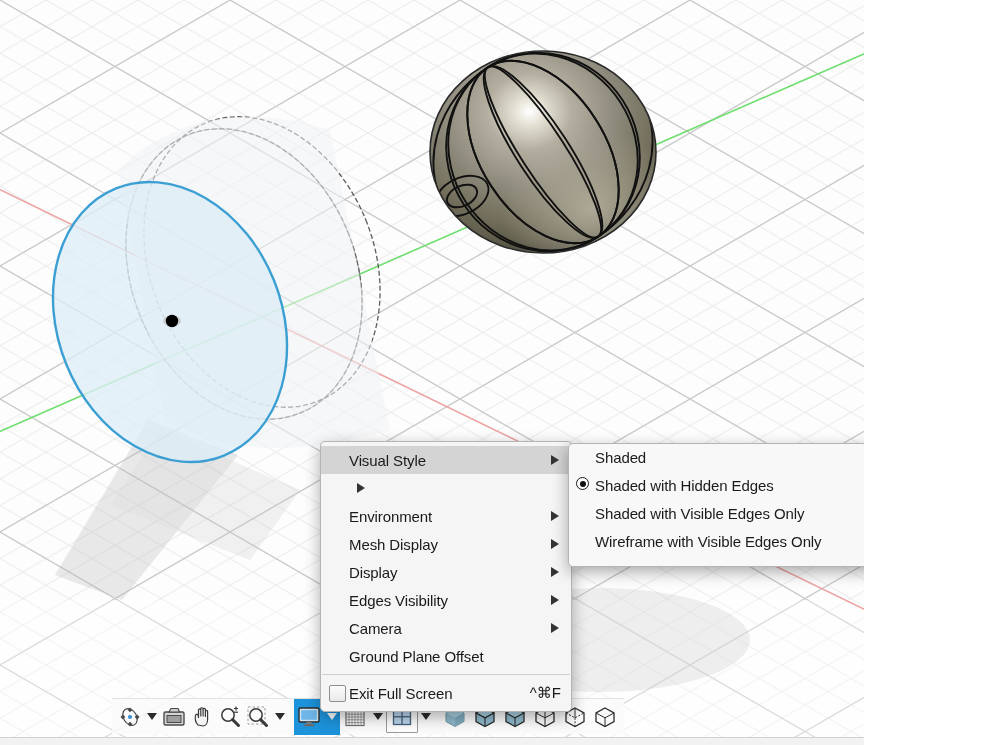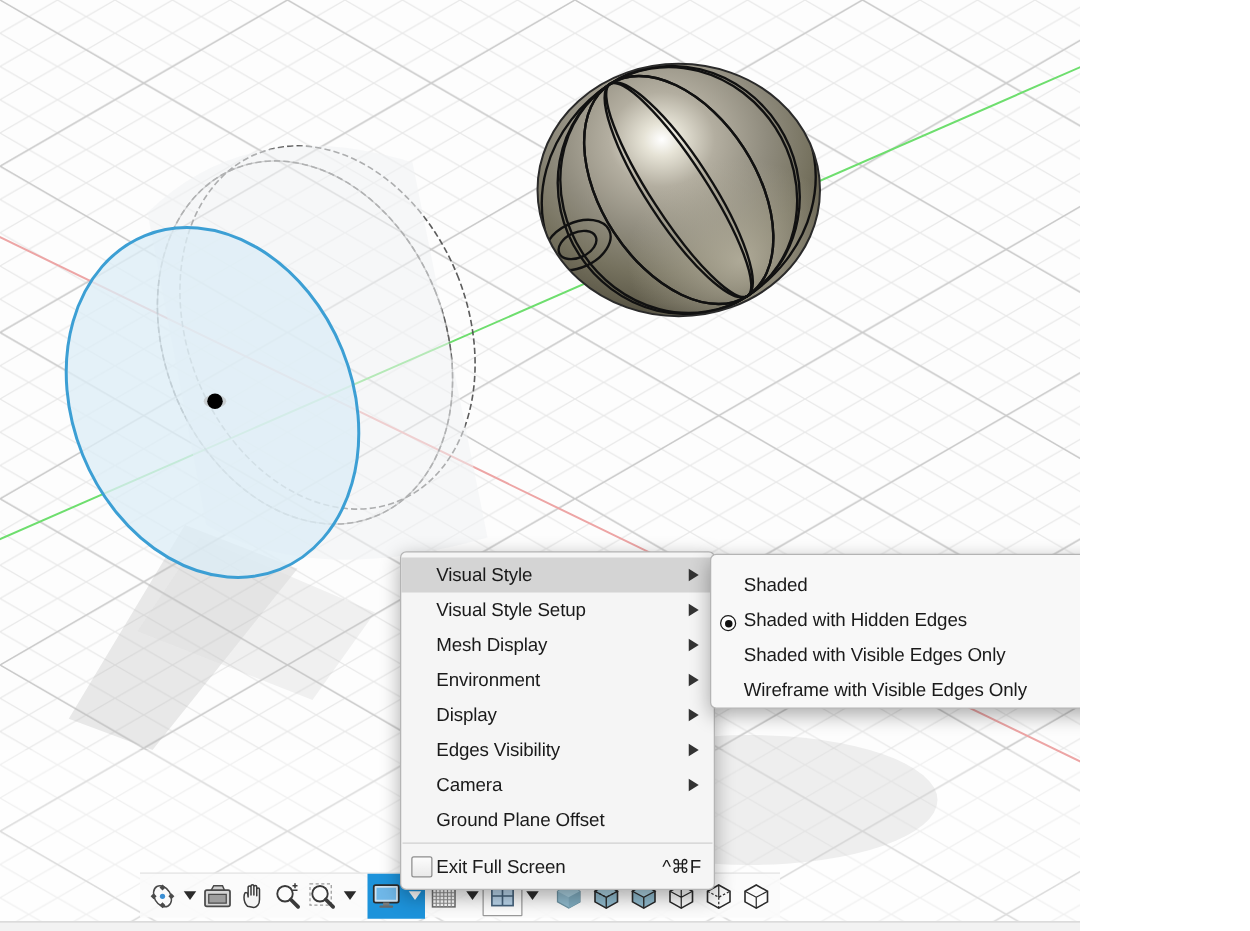--- a/index.html
+++ b/index.html
@@ -157,21 +157,21 @@
     box-shadow: 0 5px 16px rgba(0,0,0,0.33);
     padding: 5px 0;
     box-sizing: border-box;
     font-size: 15px;
     color: #1a1a1a;
   }
   .sub-item {
     position: relative;
     height: 28px;
     display: flex;
-    align-items: flex-end;
+    align-items: flex-start;
     padding: 0 14px 0 26px;
     white-space: nowrap;
     cursor: default;
   }
   .sub-item .label { flex: 1; font-size: 15px; letter-spacing: -0.1px; }
   .radio-dot {
     position: absolute;
     left: 7px;
     width: 13px; height: 13px;
     border-radius: 50%;
@@ -423,29 +423,28 @@
       </svg>
     </div>
   </div>
 
   <div id="context-menu">
     <div class="menu-item highlight">
       <span class="label">Visual Style</span>
       <span class="submenu-arrow"></span>
     </div>
     <div class="menu-item">
-      <span class="label">Visual Style Setup</span>
+      <span class="submenu-arrow"></span>
+    </div>
+    <div class="menu-item">
+      <span class="label">Environment</span>
       <span class="submenu-arrow"></span>
     </div>
     <div class="menu-item">
       <span class="label">Mesh Display</span>
-      <span class="submenu-arrow"></span>
-    </div>
-    <div class="menu-item">
-      <span class="label">Environment</span>
       <span class="submenu-arrow"></span>
     </div>
     <div class="menu-item">
       <span class="label">Display</span>
       <span class="submenu-arrow"></span>
     </div>
     <div class="menu-item">
       <span class="label">Edges Visibility</span>
       <span class="submenu-arrow"></span>
     </div>

